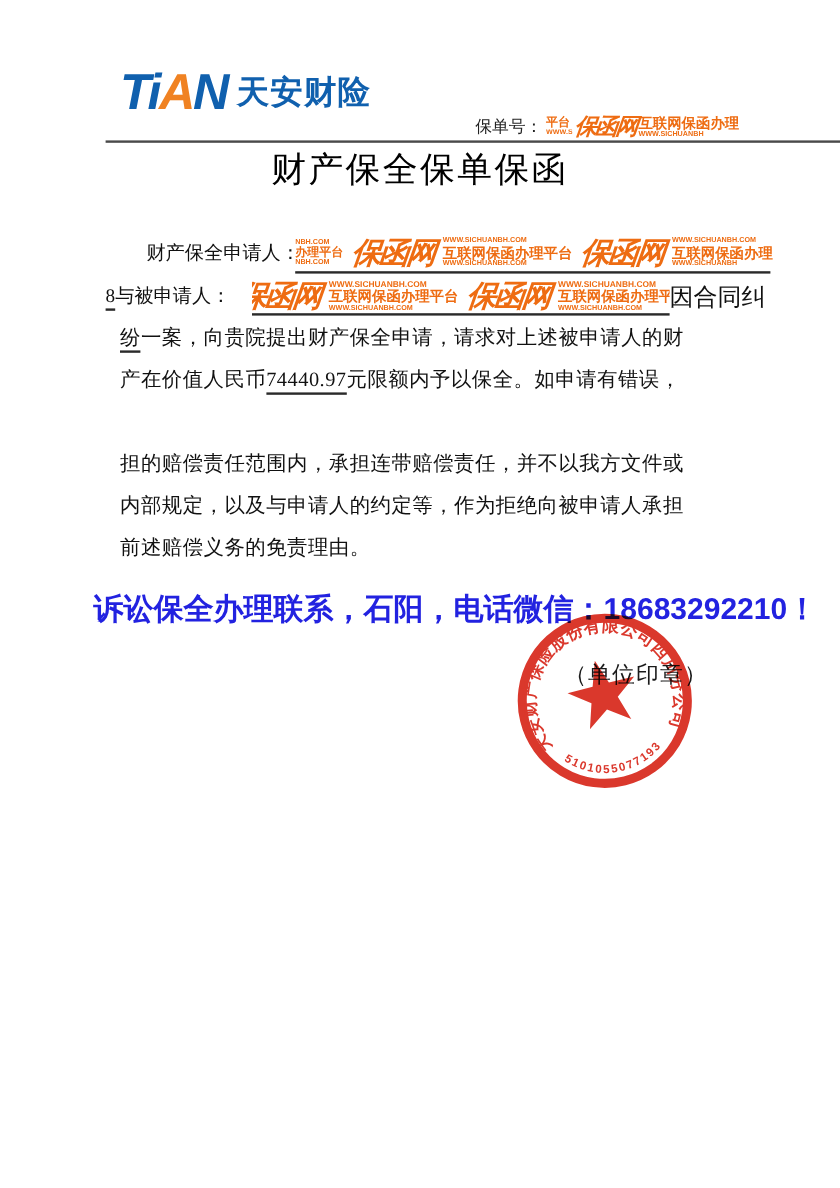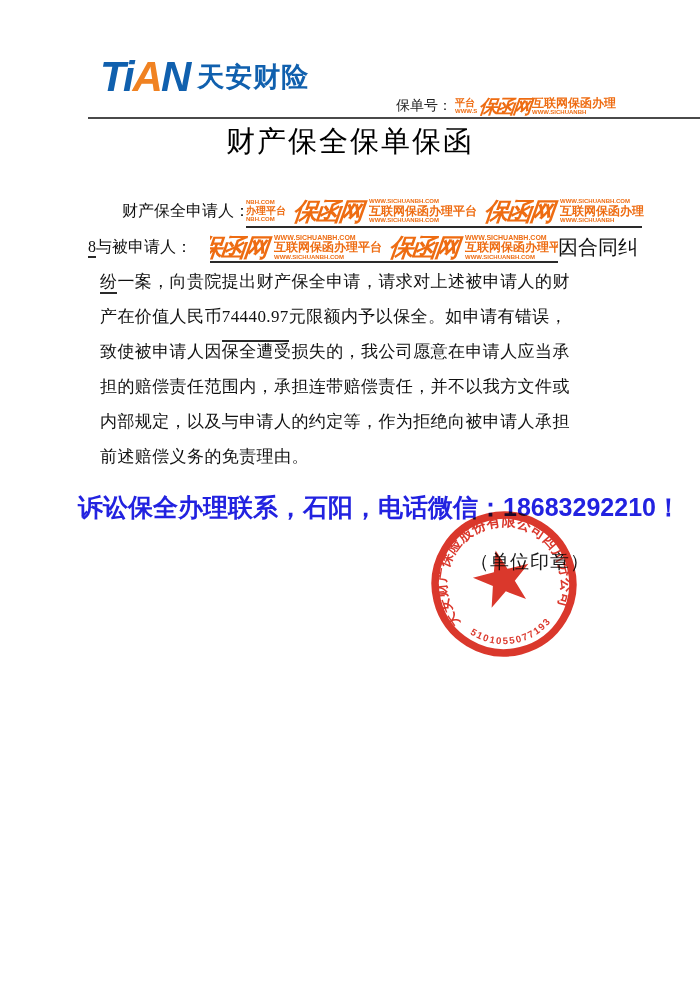--- a/index.html
+++ b/index.html
@@ -40,21 +40,21 @@
   
   .title{position:absolute;left:0;top:122px;width:700px;text-align:center;
          font-size:29px;letter-spacing:2px;color:#000;}
   .salutation{position:absolute;left:88px;top:168px;font-size:21px;}
   .lbl{position:absolute;font-size:16px;white-space:nowrap;}
   .applicant-lbl{left:122px;top:201px;}
   .respondent-row{left:88px;top:237px;}
   .respondent-tail{position:absolute;left:558px;top:234px;font-size:20px;white-space:nowrap;}
   .u-char{border-bottom:2px solid #2a2a2a;padding-bottom:1px;}
   .bodyline{position:absolute;left:100px;font-size:17px;letter-spacing:0.4px;white-space:nowrap;}
-  .u-amt{border-bottom:2px solid #2a2a2a;padding-bottom:14px;}
+  .u-amt{border-bottom:2px solid #2a2a2a;padding-bottom:1px;}
 
   
   .promo{position:absolute;left:78px;top:491px;font-family:"Liberation Sans","DejaVu Sans",sans-serif;
          font-weight:700;font-size:25px;color:#2222e0;white-space:nowrap;letter-spacing:0;}
 
   
   .seal-note{position:absolute;left:470px;top:549px;font-size:19px;letter-spacing:1px;color:#1a1a1a;}
   .seal-date{position:absolute;left:460px;top:612px;font-size:22px;color:#1a1a1a;letter-spacing:1px;}
   .seal{position:absolute;left:418px;top:498px;width:172px;height:172px;
         transform:rotate(-14deg);mix-blend-mode:multiply;opacity:0.93;}
@@ -122,21 +122,20 @@
       <span class="wm-main">互联网保函办理平台</span>
       <span class="wm-tiny">WWW.SICHUANBH.COM</span>
     </span>
 
   </div>
   <div class="u-line" style="left:210px;top:261px;width:348px;"></div>
   <div class="respondent-tail">因合同纠</div>
 
   <div class="bodyline" style="top:270px;"><span class="u-char">纷</span><span>一案，向贵院提出财产保全申请，请求对上述被申请人的财</span></div>
   <div class="bodyline" style="top:305px;"><span>产在价值人民币</span><span class="u-amt">74440.97</span><span>元限额内予以保全。如申请有错误，</span></div>
-  <div class="bodyline" style="top:340px;">致使被申请人因保全遭受损失的，我公司愿意在申请人应当承</div>
   <div class="bodyline" style="top:410px;">内部规定，以及与申请人的约定等，作为拒绝向被申请人承担</div>
   <div class="bodyline" style="top:375px;">担的赔偿责任范围内，承担连带赔偿责任，并不以我方文件或</div>
   <div class="bodyline" style="top:445px;">前述赔偿义务的免责理由。</div>
 
   <div class="promo">诉讼保全办理联系，石阳，电话微信：18683292210！</div>
 
   <div class="seal-note">（单位印章）</div>
 
   <svg class="seal" viewBox="0 0 160 160">
     <circle cx="80" cy="80" r="64" fill="none" stroke="#d8281c" stroke-width="7"></circle>

